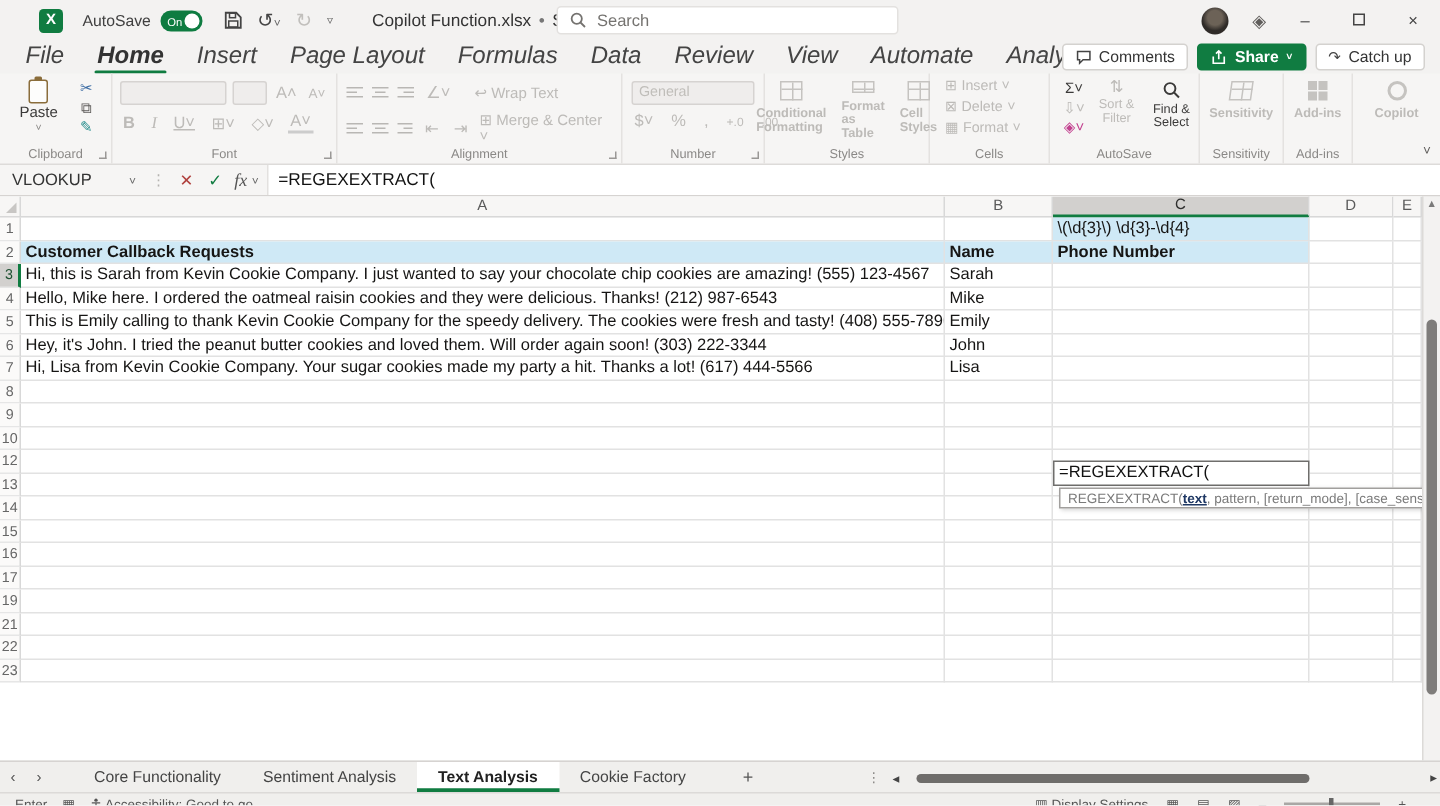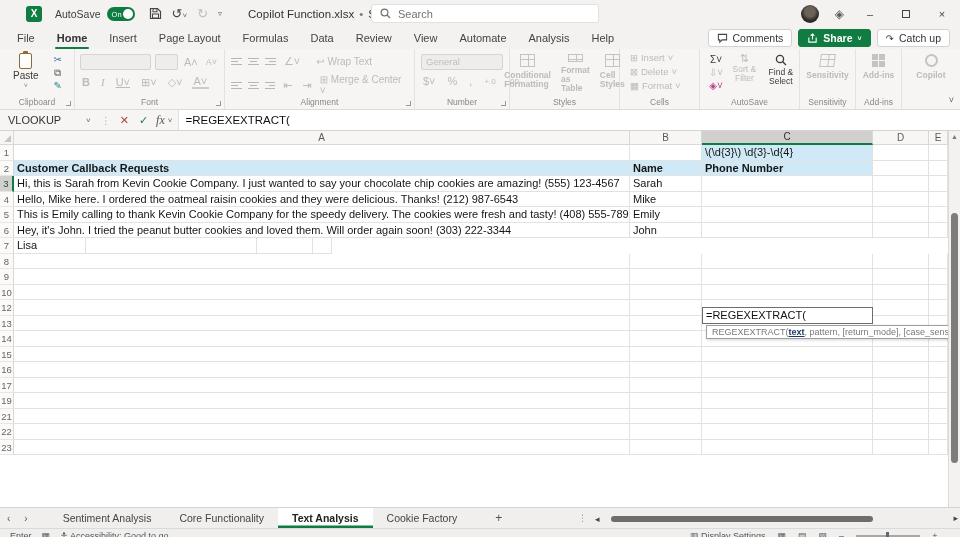--- a/index.html
+++ b/index.html
@@ -29,21 +29,21 @@
   .tb-right { position:absolute; right:8px; top:0; height:27px; display:flex; align-items:center; gap:16px; }
   .avatar { width:18px; height:18px; border-radius:50%;
             background:radial-gradient(circle at 50% 38%, #6c6257 0 34%, #2f2b28 60%); }
   .gem { color:#5f5d5b; font-size:12px; }
   .winbtn { color:#444; font-size:11px; width:20px; text-align:center; }
   .restore-box { display:inline-block; width:8px; height:8px; border:1px solid #444; }
 
   
   .tabrow { position:absolute; top:27px; left:0; width:100%; height:22px; display:flex; align-items:center; }
   .rtabs { display:flex; align-items:center; margin-left:6px; }
-  .rtab { position:relative; font-size:11px; color:#444; padding:0 11px; line-height:22px; }
+  .rtab { position:relative; font-size:16px; color:#444; padding:0 11px; line-height:22px;font-style:italic; }
   .rtab.active { font-weight:bold; color:#333; }
   .rtab.active::after { content:""; position:absolute; left:9px; right:9px; bottom:0; height:2.5px;
                         background:#107c41; border-radius:2px; }
   .tabrow-right { position:absolute; right:10px; top:2px; display:flex; gap:6px; align-items:center; }
   .pillbtn { display:flex; align-items:center; gap:5px; height:18px; padding:0 8px; font-size:10.5px;
              color:#333; background:#fff; border:1px solid #d4d2cf; border-radius:3px; }
   .pillbtn.green { background:#107c41; border-color:#107c41; color:#fff; font-weight:bold; }
   .pillbtn .chev { font-size:7px; }
 
   
@@ -458,20 +458,21 @@
         <div class="grow">
           <div class="rowh">6</div>
           <div class="cell" style="width: 616px;">Hey, it's John. I tried the peanut butter cookies and loved them. Will order again soon! (303) 222-3344</div>
           <div class="cell" style="width: 72px;">John</div>
           <div class="cell" style="width: 171px;"></div>
           <div class="cell" style="width: 56px;"></div>
           <div class="cell" style="width: 19px;"></div>
         </div>
         <div class="grow">
           <div class="rowh">7</div>
+          <div class="cell" style="width: 616px;">Hi, Lisa from Kevin Cookie Company. Your sugar cookies made my party a hit. Thanks a lot! (617) 444-5566</div>
           <div class="cell" style="width: 72px;">Lisa</div>
           <div class="cell" style="width: 171px;"></div>
           <div class="cell" style="width: 56px;"></div>
           <div class="cell" style="width: 19px;"></div>
         </div>
         <div class="grow">
           <div class="rowh">8</div>
           <div class="cell" style="width: 616px;"></div>
           <div class="cell" style="width: 72px;"></div>
           <div class="cell" style="width: 171px;"></div>
@@ -580,22 +581,22 @@
   </div>
   <div class="vscroll">
     <span class="up">▲</span>
     <span class="vthumb"></span>
   </div>
 
   <div class="sheetbar">
     <span class="nav-arr">‹</span>
     <span class="nav-arr">›</span>
     <div class="stabs">
+        <div class="stab">Core Functionality</div>
         <div class="stab">Sentiment Analysis</div>
-        <div class="stab">Core Functionality</div>
         <div class="stab active">Text Analysis</div>
         <div class="stab">Cookie Factory</div>
       </div>
     <span class="addsheet">+</span>
     <span class="sb-dots">⋮</span>
     <div class="hscroll">
       <span class="h-arr">◂</span>
       <div class="htrack">
         <span class="hthumb"></span>
       </div>

